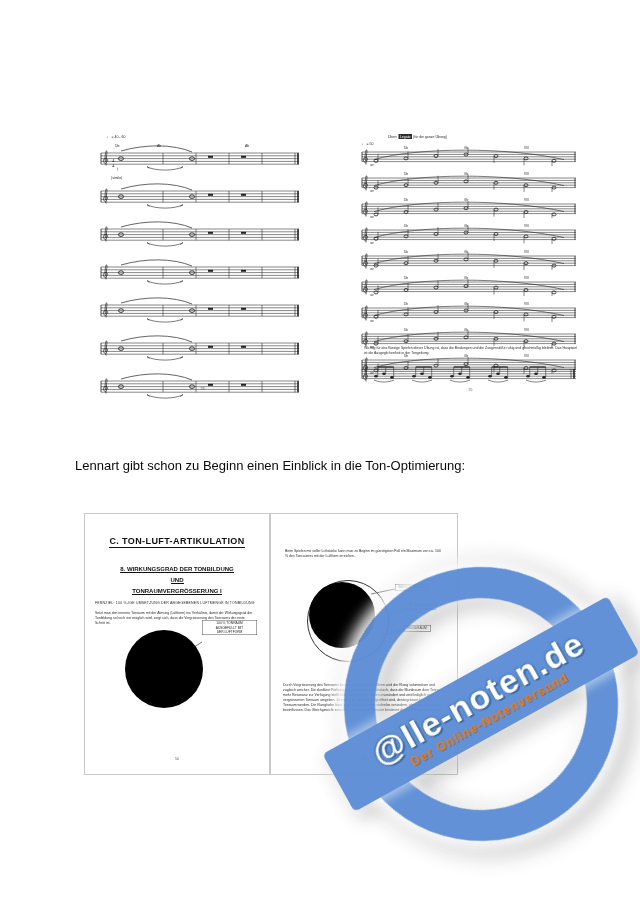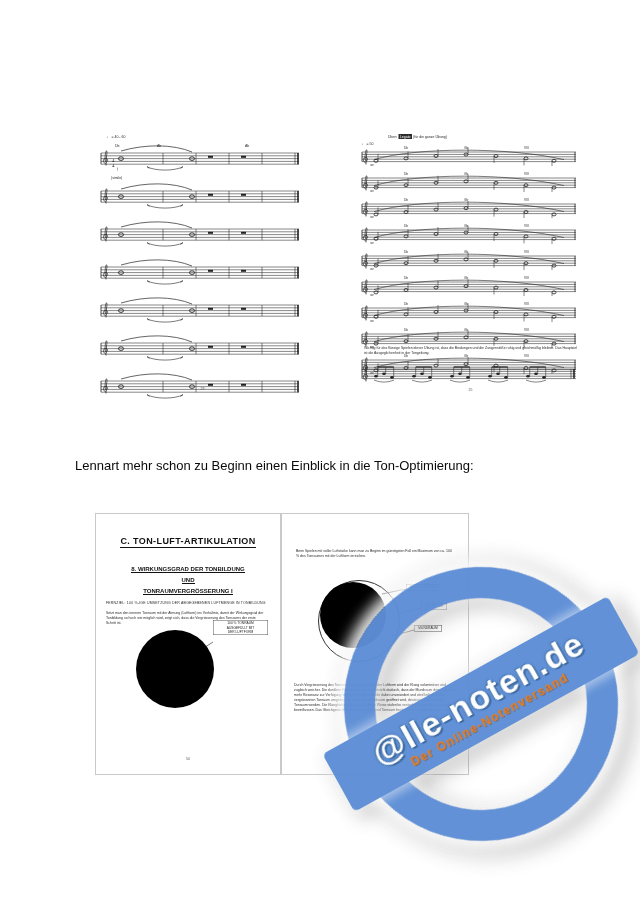--- a/index.html
+++ b/index.html
@@ -6,21 +6,21 @@
   #screen{position:relative;width:640px;height:906px;background:#ffffff;overflow:hidden;
           font-family:"Liberation Sans",sans-serif;color:#000;}
   .caption{position:absolute;font-size:13px;color:#0a0a0a;}
   .page-music{position:absolute;background:#fff;}
   .abs{position:absolute;}
   
   .micro{font-size:7px;line-height:1.45;color:#2a2a2a;transform:scale(.5);transform-origin:0 0;width:200%;}
   .mono-caps{text-transform:uppercase;letter-spacing:.4px;font-weight:bold;}
   .pagenum{position:absolute;left:0;font-size:7px;color:#555;transform:scale(.5);transform-origin:0 0;width:200%;text-align:center;}
   
-  .book-page{position:absolute;background:#fff;border:1px solid #c9c9c9;margin-left:11px;}
+  .book-page{position:absolute;background:#fff;border:1px solid #c9c9c9;}
   .bp-title{position:absolute;width:100%;text-align:center;font-weight:bold;text-transform:uppercase;
             letter-spacing:.4px;font-size:9px;color:#111;}
   .bp-title span{border-bottom:1px solid #111;padding-bottom:1px;}
   .bp-sub{position:absolute;width:100%;text-align:center;font-weight:bold;text-transform:uppercase;
           font-size:6px;line-height:1.8;color:#111;}
   .bp-sub div span{border-bottom:.8px solid #111;}
   .label-box{position:absolute;border:1px solid #555;background:#fff;text-align:center;
              font-size:6.5px;line-height:1.35;color:#222;padding:1px 3px;
              transform:scale(.5);transform-origin:0 0;text-transform:uppercase;}
   .leader{position:absolute;inset:0;pointer-events:none;}
@@ -541,21 +541,21 @@
           <ellipse cx="186" cy="16.400000000000002" rx="1.8" ry="1.3" fill="#222"></ellipse>
           <line x1="187.7" y1="16.400000000000002" x2="187.7" y2="6" stroke="#222" stroke-width="0.55"></line>
           <line x1="171.7" y1="6" x2="187.7" y2="6" stroke="#222" stroke-width="1.3"></line>
           <path d="M168 19.1 Q 178 23.1 188 19.1" fill="none" stroke="#222" stroke-width="0.55"></path>
           <line x1="213" y1="8" x2="213" y2="17.6" stroke="#222" stroke-width="0.6"></line>
           <line x1="216" y1="8" x2="216" y2="17.6" stroke="#222" stroke-width="1.6"></line>
         </svg></div>
     <div class="pagenum" style="top:255px;">25</div>
   </div>
 
-  <div class="caption" style="left:75px;top:458px;">Lennart mehr schon zu Beginn einen Einblick in die Ton-Optimierung:</div>
+  <div class="caption" style="left:75px;top:458px;">Lennart gibt schon zu Beginn einen Einblick in die Ton-Optimierung:</div>
 
   <div class="book-page" style="left:84px;top:513px;width:184px;height:260px;">
     <div class="bp-title" style="top:22px;">
       <span>C. Ton-Luft-Artikulation</span>
     </div>
     <div class="bp-sub" style="top:50px;">
       <div><span>8. Wirkungsgrad der Tonbildung</span></div>
       <div><span>und</span></div>
       <div><span>Tonraumvergrösserung I</span></div>
     </div>

